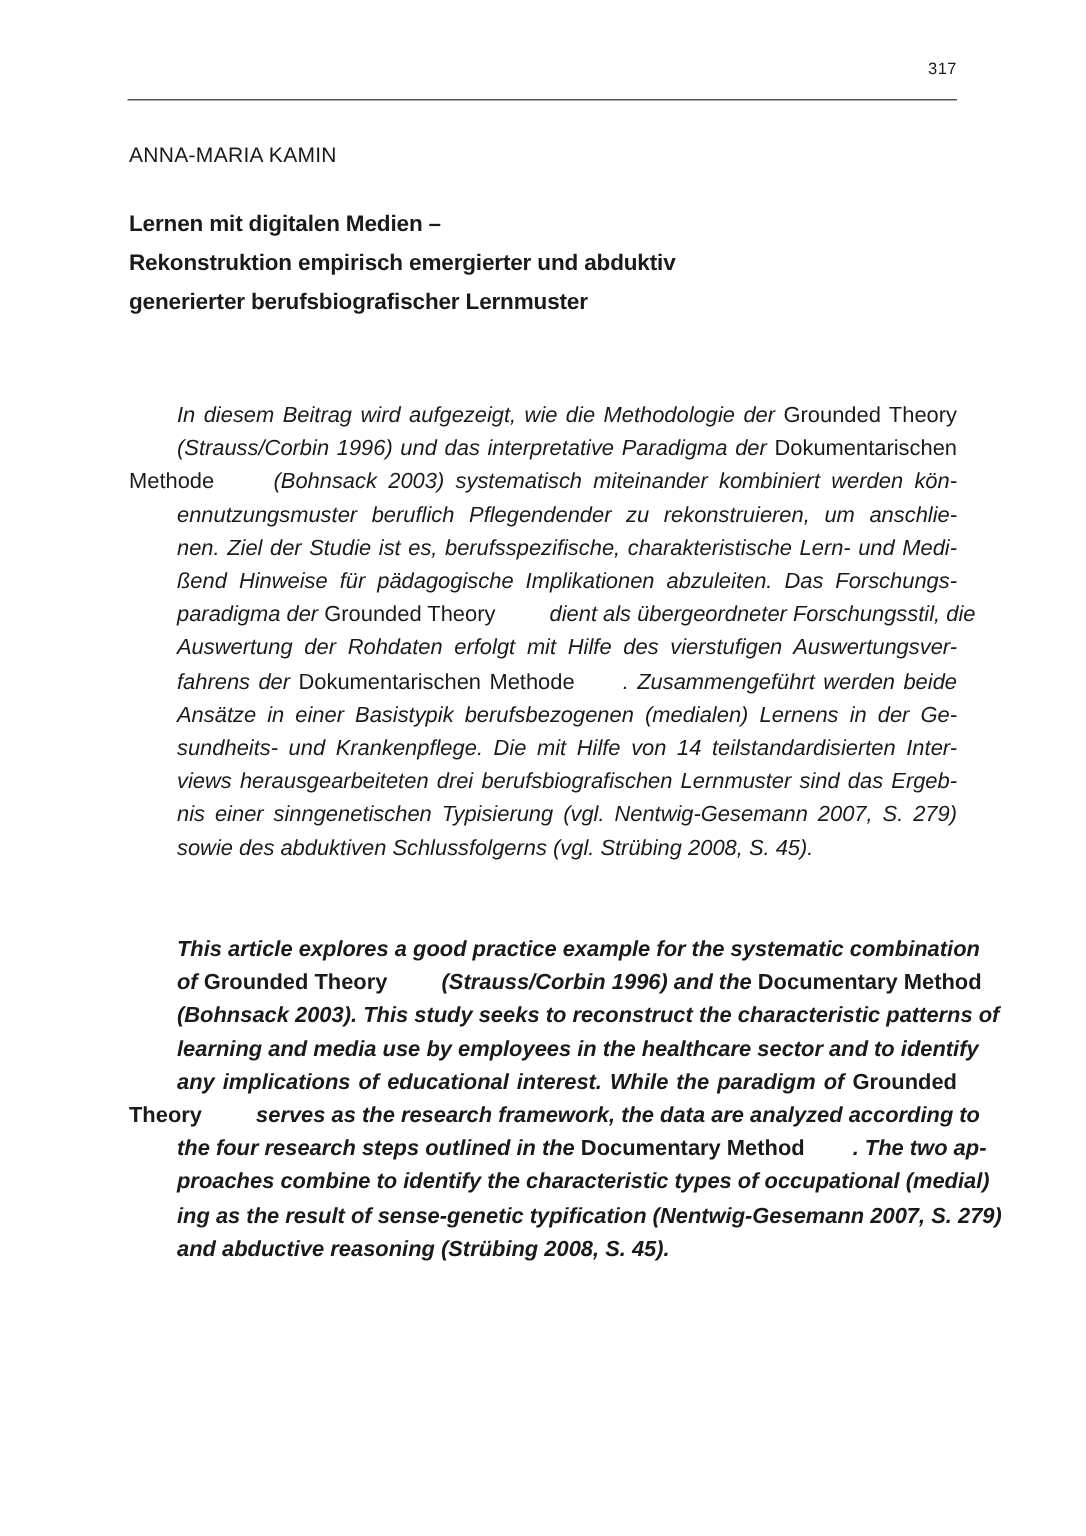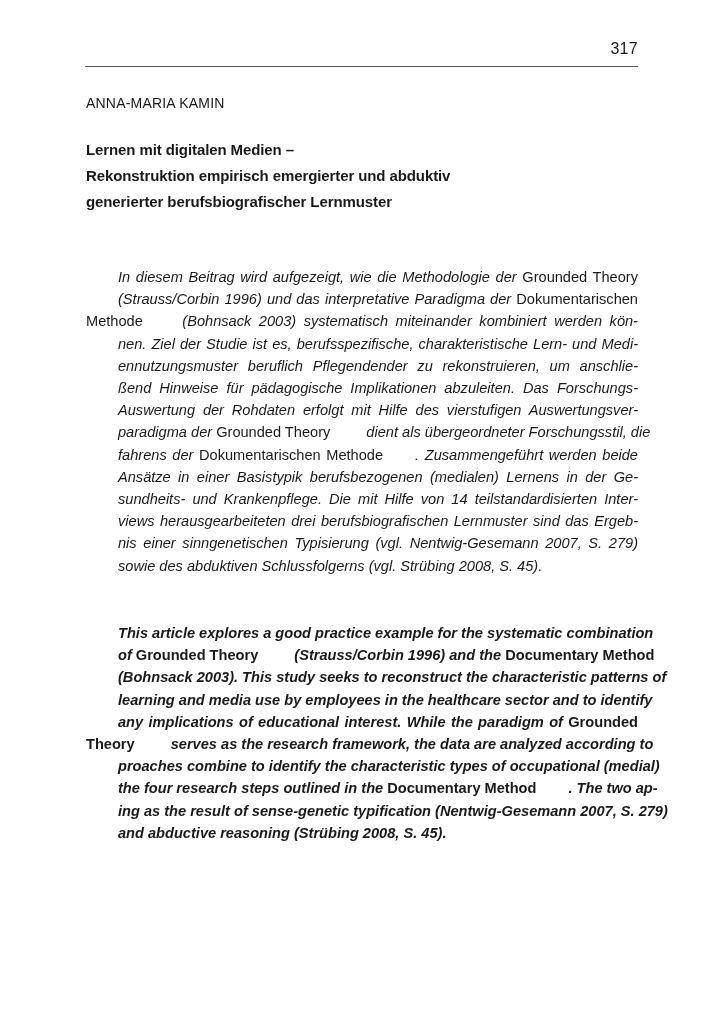--- a/index.html
+++ b/index.html
@@ -1,18 +1,18 @@
 <!DOCTYPE html>
 <html><head>
 <meta charset="utf-8">
 <style>
   html, body { margin: 0; padding: 0; background: #ffffff; }
   body { width: 724px; height: 1024px; position: relative; overflow: hidden; color: #1a1a1a;
          font-family: "Liberation Sans", "DejaVu Sans", sans-serif; }
-  .page-number { position: absolute; top: 40px; right: 86px; font-size: 16px; letter-spacing: 0.3px; }
+  .page-number { position: absolute; top: 40px; right: 86px; font-size: 11px; letter-spacing: 0.3px; }
   .header-rule { position: absolute; top: 66px; left: 85px; width: 553px; height: 0; border-top: 1.5px solid #555; }
   .author { position: absolute; top: 95px; left: 86px; font-size: 14px; letter-spacing: 0.2px; }
   .title { position: absolute; top: 137px; left: 86px; width: 560px; margin: 0;
            font-size: 15px; font-weight: bold; line-height: 26px; letter-spacing: -0.1px; }
   .title span { display: block; }
   .abstract { position: absolute; left: 86px; width: 552px; margin: 0;
               font-size: 14.6px; line-height: 22.2px; text-align: justify; }
   .abstract .line { display: block; text-align: justify; text-align-last: justify; white-space: nowrap; }
   .abstract .line.last { text-align-last: left; }
   .abstract-de { top: 266px; }
@@ -30,36 +30,36 @@
 <h1 class="title">
   <span>Lernen mit digitalen Medien –</span>
   <span>Rekonstruktion empirisch emergierter und abduktiv</span>
   <span>generierter berufsbiografischer Lernmuster</span>
 </h1>
 
 <p class="abstract abstract-de">
     <span class="line"><span class="it">In diesem Beitrag wird aufgezeigt, wie die Methodologie der </span><span>Grounded Theory</span></span>
     <span class="line"><span class="it">(Strauss/Corbin 1996) und das interpretative Paradigma der </span><span>Dokumentarischen</span></span>
     <span class="line"><span>Methode </span><span class="it">(Bohnsack 2003) systematisch miteinander kombiniert werden kön-</span></span>
+    <span class="line"><span class="it">ennutzungsmuster beruflich Pflegendender zu rekonstruieren, um anschlie-</span></span>
     <span class="line"><span class="it">nen. Ziel der Studie ist es, berufsspezifische, charakteristische Lern- und Medi-</span></span>
-    <span class="line"><span class="it">ennutzungsmuster beruflich Pflegendender zu rekonstruieren, um anschlie-</span></span>
     <span class="line"><span class="it">ßend Hinweise für pädagogische Implikationen abzuleiten. Das Forschungs-</span></span>
+    <span class="line"><span class="it">paradigma der </span><span>Grounded Theory</span><span class="it"> dient als übergeordneter Forschungsstil, die</span></span>
     <span class="line"><span class="it">Auswertung der Rohdaten erfolgt mit Hilfe des vierstufigen Auswertungsver-</span></span>
-    <span class="line"><span class="it">paradigma der </span><span>Grounded Theory</span><span class="it"> dient als übergeordneter Forschungsstil, die</span></span>
     <span class="line"><span class="it">fahrens der </span><span>Dokumentarischen Methode</span><span class="it">. Zusammengeführt werden beide</span></span>
     <span class="line"><span class="it">Ansätze in einer Basistypik berufsbezogenen (medialen) Lernens in der Ge-</span></span>
     <span class="line"><span class="it">sundheits- und Krankenpflege. Die mit Hilfe von 14 teilstandardisierten Inter-</span></span>
     <span class="line"><span class="it">views herausgearbeiteten drei berufsbiografischen Lernmuster sind das Ergeb-</span></span>
     <span class="line"><span class="it">nis einer sinngenetischen Typisierung (vgl. Nentwig-Gesemann 2007, S. 279)</span></span>
     <span class="line last"><span class="it">sowie des abduktiven Schlussfolgerns (vgl. Strübing 2008, S. 45).</span></span>
   </p>
 <p class="abstract abstract-en">
     <span class="line"><span class="it">This article explores a good practice example for the systematic combination</span></span>
     <span class="line"><span class="it">of </span><span>Grounded Theory</span><span class="it"> (Strauss/Corbin 1996) and the </span><span>Documentary Method</span></span>
     <span class="line"><span class="it">(Bohnsack 2003). This study seeks to reconstruct the characteristic patterns of</span></span>
     <span class="line"><span class="it">learning and media use by employees in the healthcare sector and to identify</span></span>
     <span class="line"><span class="it">any implications of educational interest. While the paradigm of </span><span>Grounded</span></span>
     <span class="line"><span>Theory</span><span class="it"> serves as the research framework, the data are analyzed according to</span></span>
+    <span class="line"><span class="it">the four research steps outlined in the </span><span>Documentary Method</span><span class="it">. The two ap-</span></span>
     <span class="line"><span class="it">proaches combine to identify the characteristic types of occupational (medial)</span></span>
-    <span class="line"><span class="it">the four research steps outlined in the </span><span>Documentary Method</span><span class="it">. The two ap-</span></span>
     <span class="line"><span class="it">ing as the result of sense-genetic typification (Nentwig-Gesemann 2007, S. 279)</span></span>
     <span class="line last"><span class="it">and abductive reasoning (Strübing 2008, S. 45).</span></span>
   </p>
 
 </body></html>

